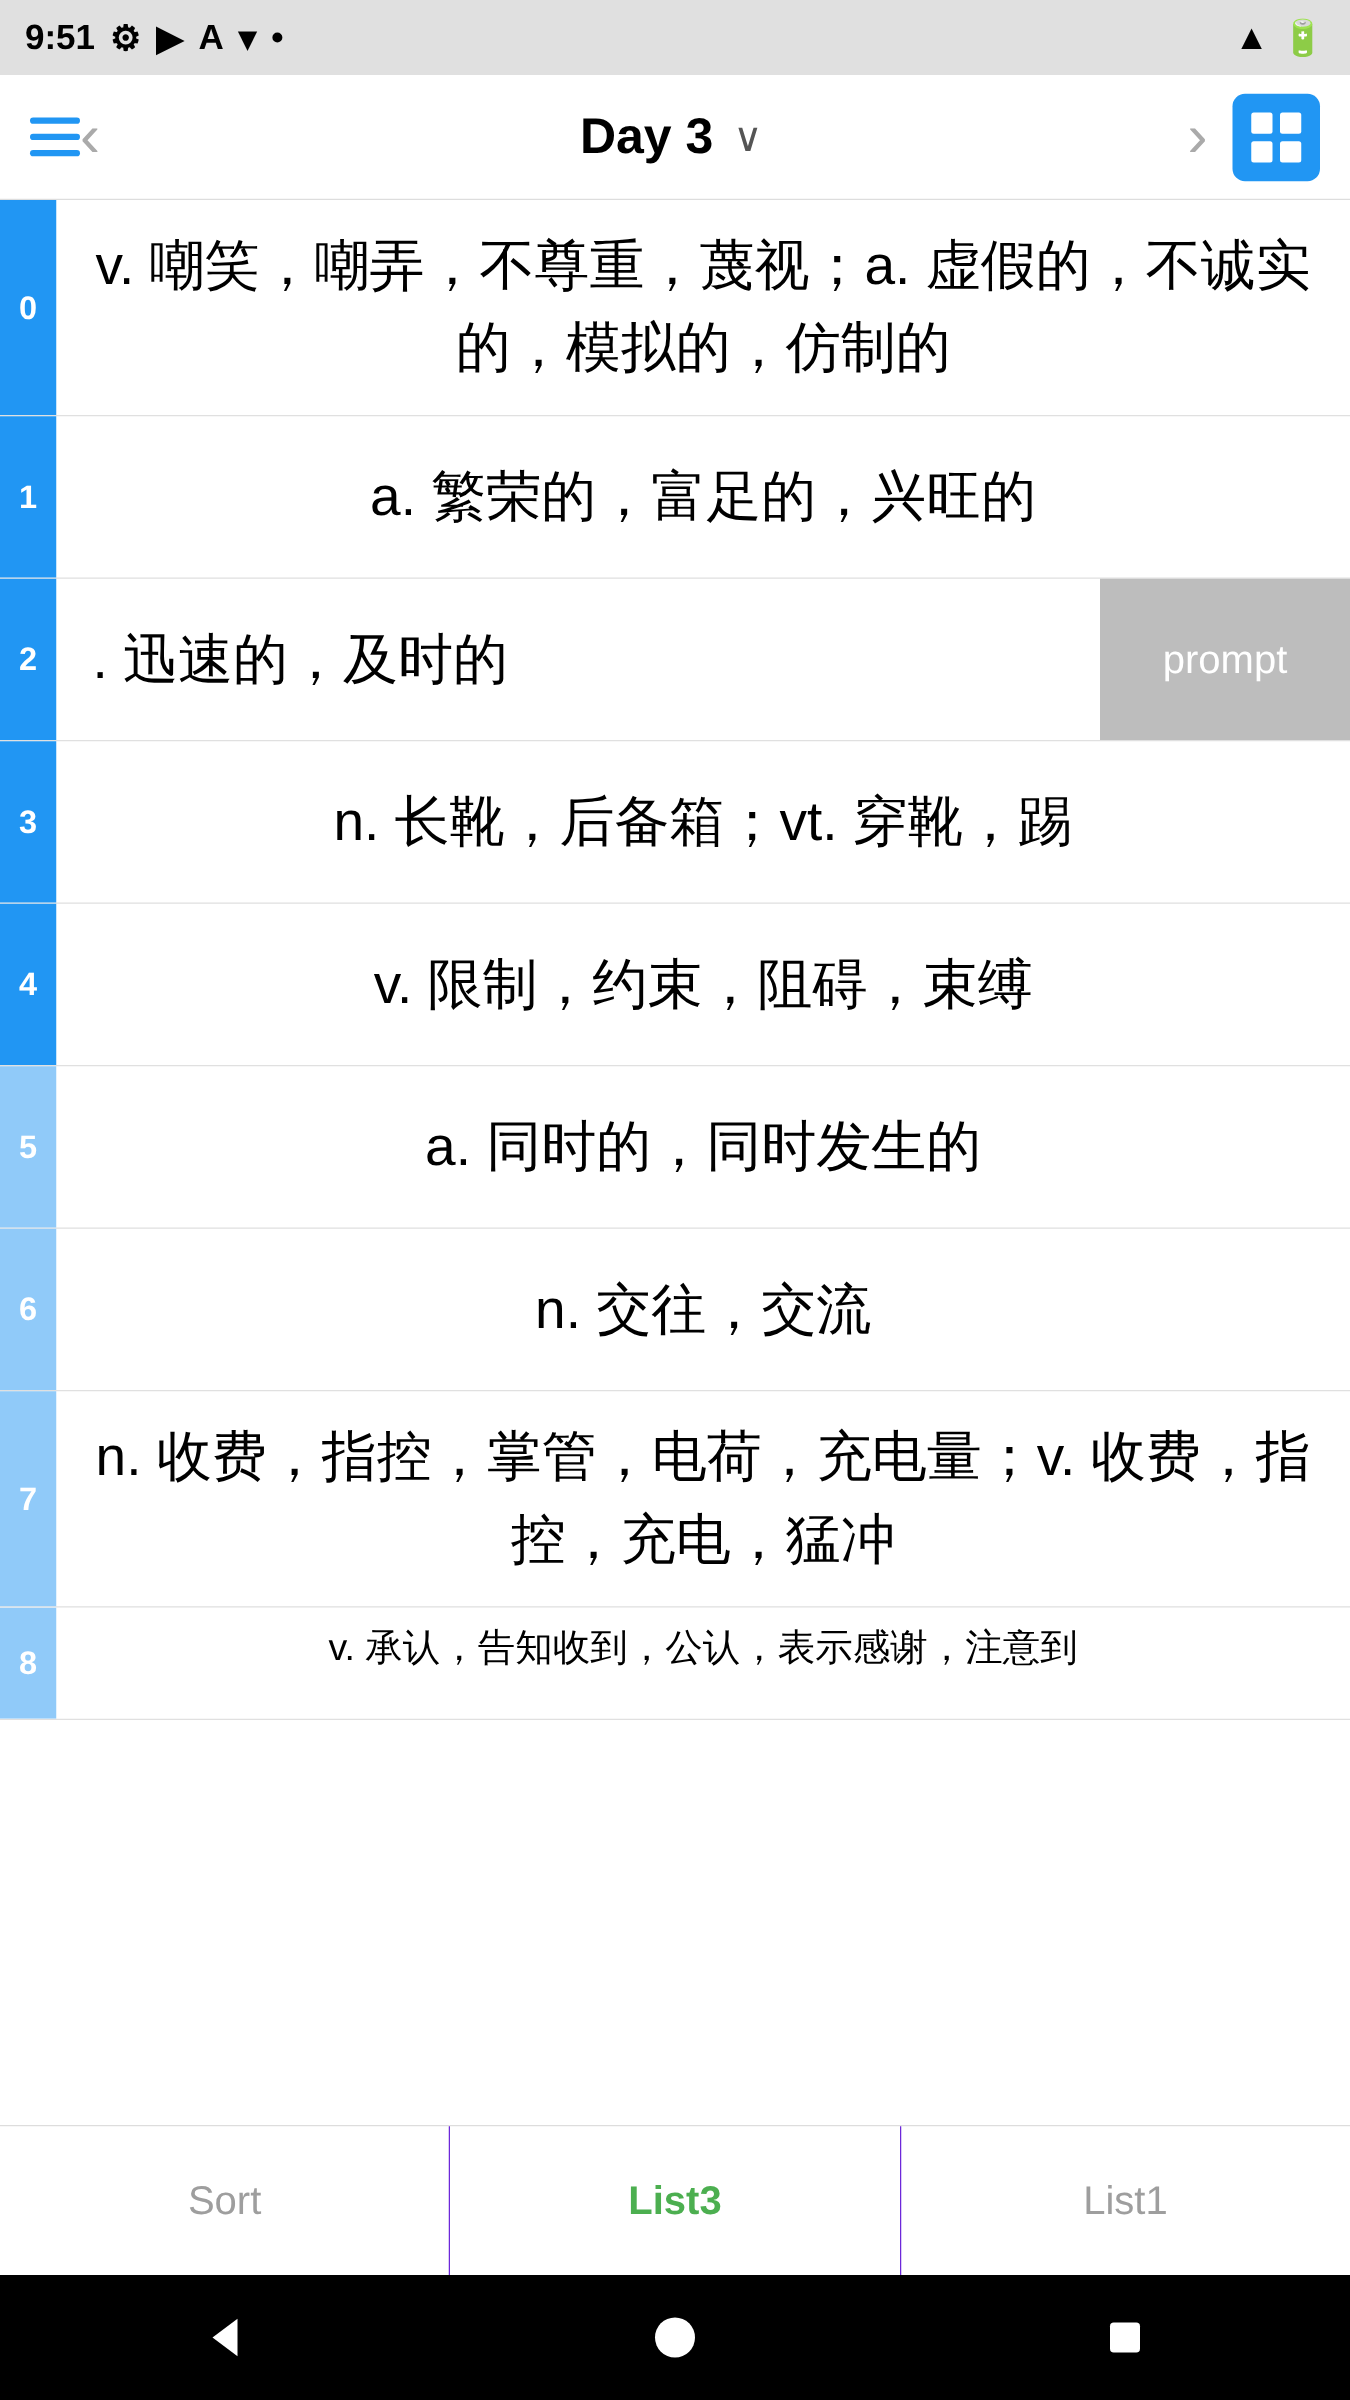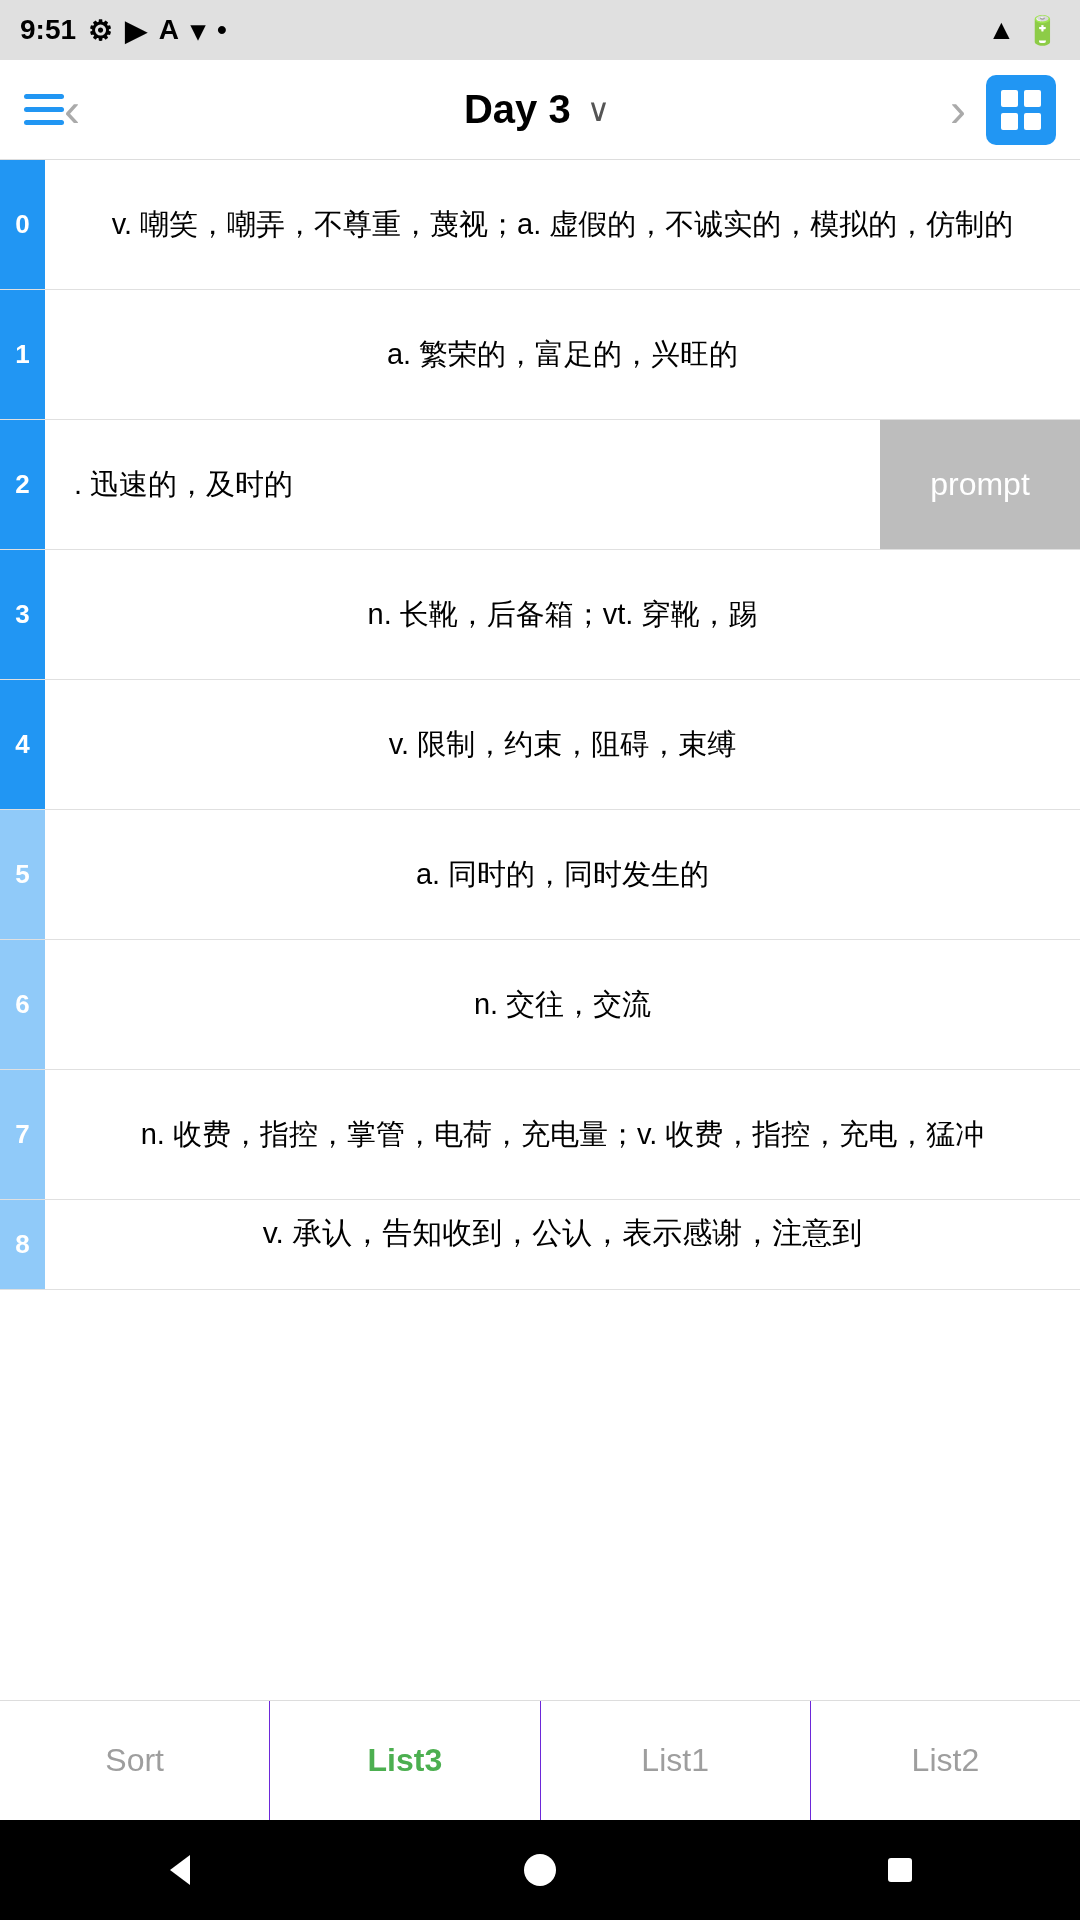--- a/index.html
+++ b/index.html
@@ -91,21 +91,21 @@
     .word-index.light {
       background: #90CAF9;
     }
 
     .word-content {
       flex: 1;
       display: flex;
       align-items: center;
       justify-content: center;
       text-align: center;
-      font-size: 29px;
+      font-size: 44px;
       padding: 20px 30px;
       line-height: 1.5;
     }
 
     
     .word-row-popup {
       position: relative;
     }
     .word-row-popup .popup-overlay {
       position: absolute;
@@ -269,23 +269,20 @@
 <div class="bottom-tabs">
   <div class="tab-item">
     <span>Sort</span>
   </div>
   <div class="tab-item active">
     <span>List3</span>
   </div>
   <div class="tab-item">
     <span>List1</span>
   </div>
-  <div class="tab-item">
-    <span>List2</span>
-  </div>
 </div>
 
 <div class="android-nav">
   <div class="android-btn">
     <svg viewBox="0 0 40 40">
         <polygon points="30,5 10,20 30,35" fill="white"></polygon>
       </svg>
   </div>
   <div class="android-btn">
     <svg viewBox="0 0 40 40">

